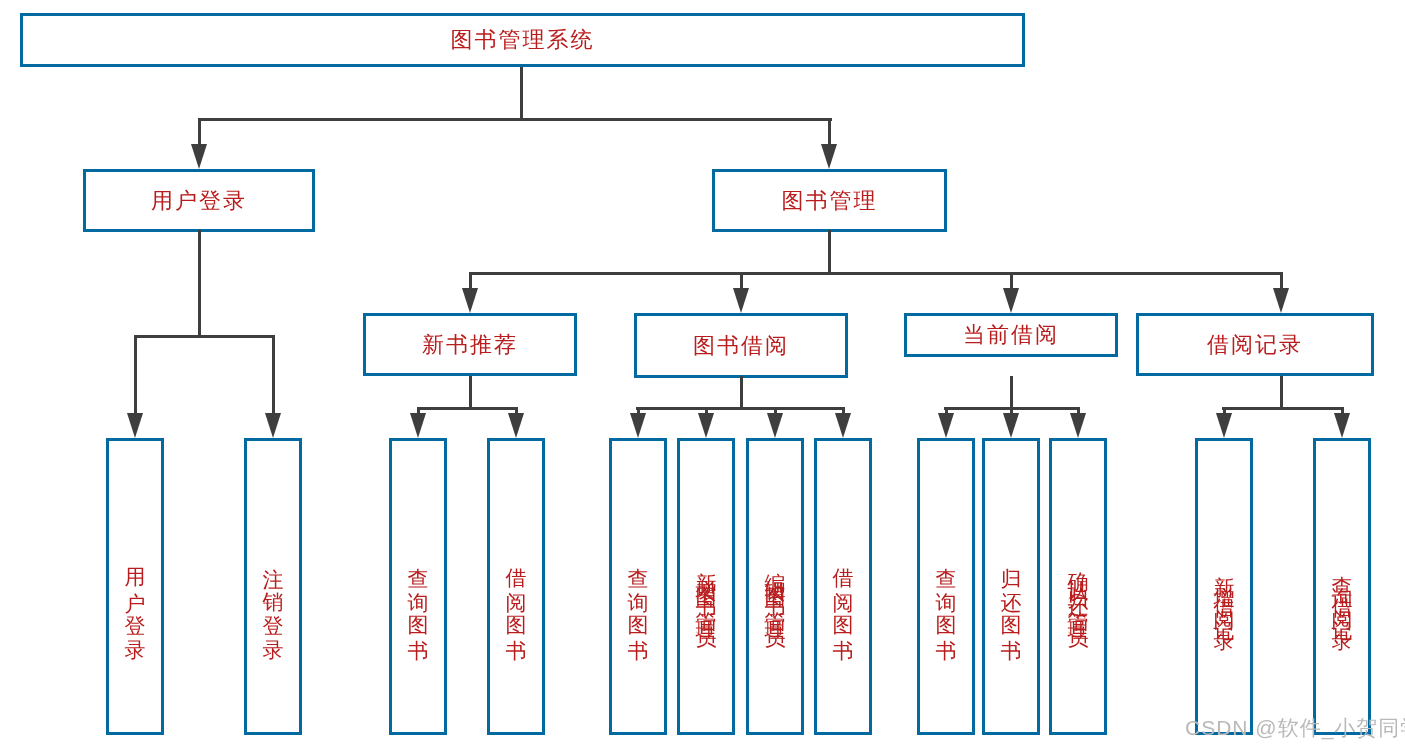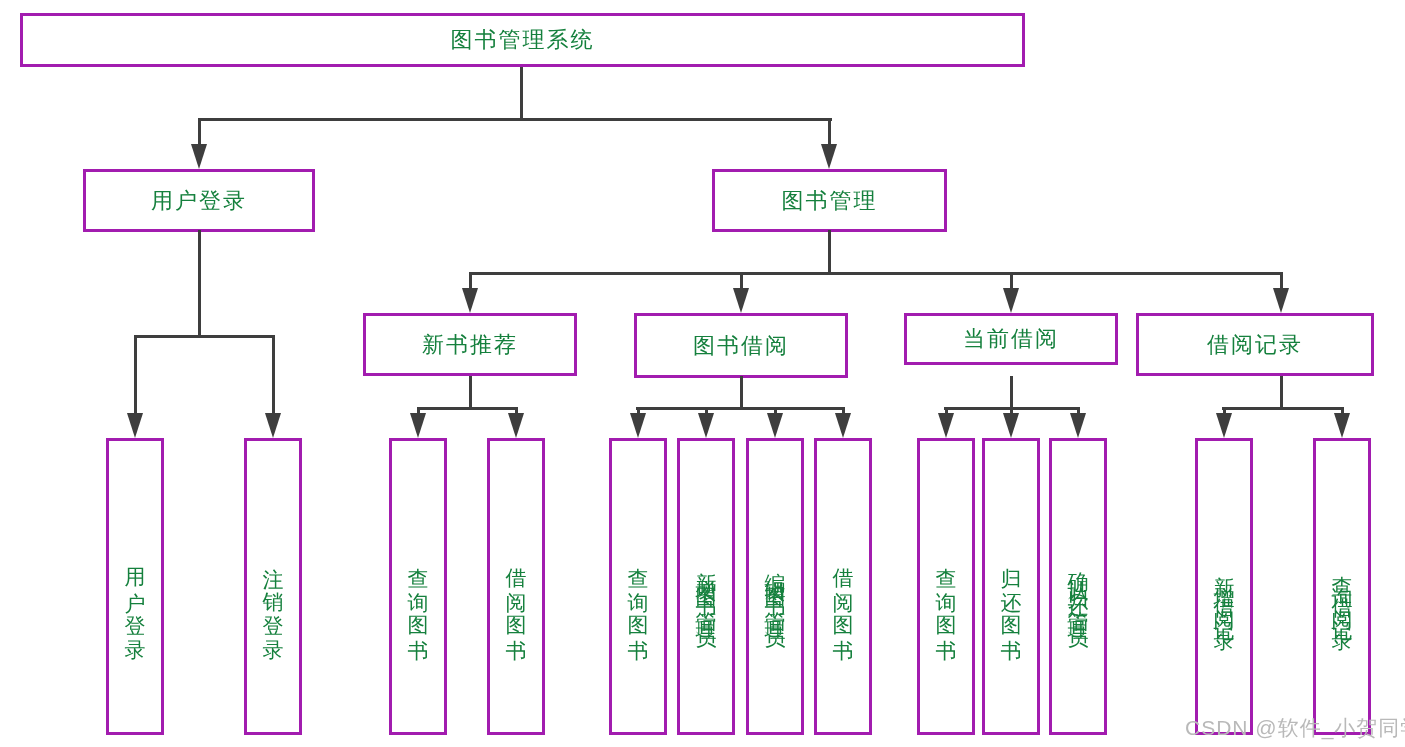--- a/index.html
+++ b/index.html
@@ -1,22 +1,22 @@
 <!DOCTYPE html>
 <html><head>
 <meta charset="utf-8">
 <style>
   html,body{margin:0;padding:0;background:#ffffff;}
   #canvas{
     position:relative;width:1405px;height:747px;background:#ffffff;overflow:hidden;
     font-family:"Liberation Sans","DejaVu Sans",sans-serif;
   }
   .box{
-    position:absolute;border:3px solid #a21caf;background:#ffffff;box-sizing:border-box;
-    display:flex;align-items:center;justify-content:center;color:#15803d;
+    position:absolute;border:3px solid #0369a1;background:#ffffff;box-sizing:border-box;
+    display:flex;align-items:center;justify-content:center;color:#b91c1c;
   }
   .hbox{font-size:22px;letter-spacing:2px;white-space:nowrap;}
   .vbox{font-size:21px;}
   .vbox span{writing-mode:vertical-rl;text-orientation:mixed;display:block;}
   .ls4 span{letter-spacing:24px;padding-top:24px;}
   .ls6 span{letter-spacing:11px;padding-top:11px;}
   .ls9 span{letter-spacing:8px;padding-top:8px;}
   .line{position:absolute;background:#3e3e3e;}
   .arrow{
     position:absolute;width:0;height:0;
@@ -33,21 +33,21 @@
 
 <div id="canvas">
 
   <div class="box hbox" style="left:20px;top:13px;width:1005px;height:54px">图书管理系统</div>
 
   <div class="box hbox" style="left:83px;top:169px;width:232px;height:63px">用户登录</div>
   <div class="box hbox" style="left:363px;top:313px;width:214px;height:63px">新书推荐</div>
 
   <div class="box hbox" style="left:712px;top:169px;width:235px;height:63px">图书管理</div>
   <div class="box hbox" style="left:634px;top:313px;width:214px;height:65px">图书借阅</div>
-  <div class="box hbox" style="left:904px;top:313px;width:214px;height:52px">当前借阅</div>
+  <div class="box hbox" style="left:904px;top:313px;width:214px;height:44px">当前借阅</div>
   <div class="box hbox" style="left:1136px;top:313px;width:238px;height:63px">借阅记录</div>
 
   <div class="box vbox ls4" style="left:106px;top:438px;width:58px;height:297px">
     <span>用户登录</span>
     </div>
   <div class="box vbox ls4" style="left:244px;top:438px;width:58px;height:297px">
     <span>注销登录</span>
     </div>
 
   <div class="box vbox ls4" style="left:389px;top:438px;width:58px;height:297px">

